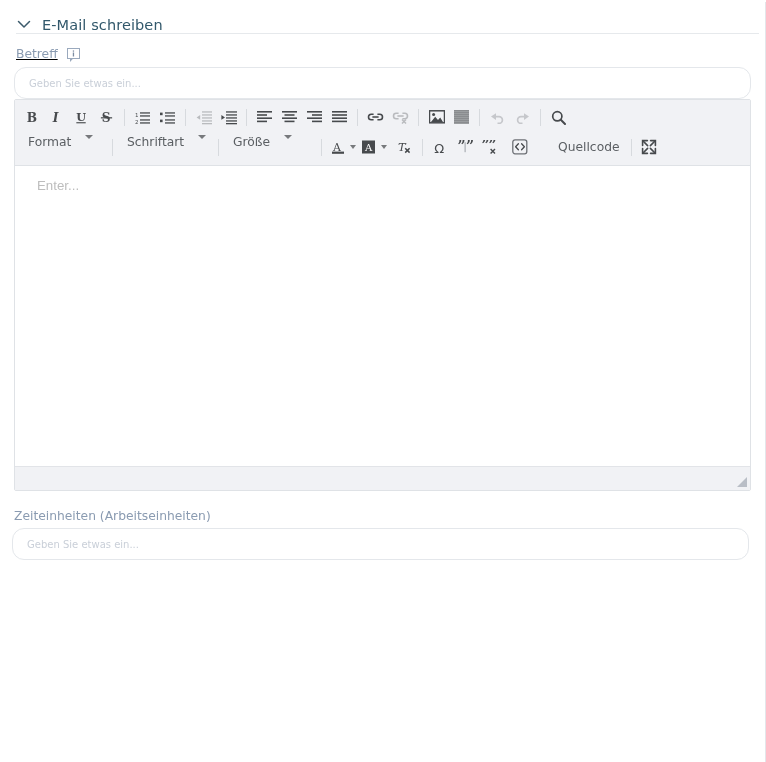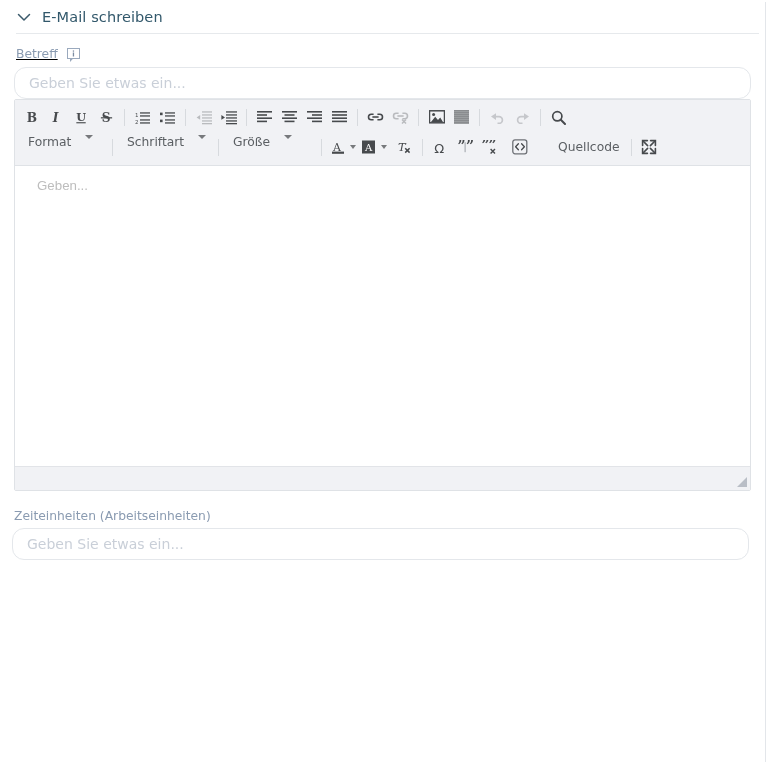--- a/index.html
+++ b/index.html
@@ -15,21 +15,21 @@
     width: 766px; height: 762px;
     background: #fff;
     border-right: 1px solid #e3e6ea;
     border-bottom: 1px solid #e3e6ea;
   }
 
   
   .panel-header {
     height: 30px;
     display: flex;
-    align-items: center;
+    align-items: flex-end;
     padding: 0 0 0 16px;
     margin-top: 2px;
   }
   .chev {
     width: 16px; height: 16px;
     margin-right: 10px;
     flex: 0 0 auto;
     display: block;
   }
   .panel-title {
@@ -80,21 +80,21 @@
     pointer-events: none;
   }
 
   .text-input {
     width: 737px;
     height: 32px;
     background: #ffffff;
     border: 1px solid #e4e7eb;
     border-radius: 12px;
     padding: 0 14px;
-    font-size: 14px;
+    font-size: 10px;
     color: #3d4d5c;
     font-family: "DejaVu Sans", sans-serif;
     outline: none;
   }
   .text-input::placeholder { color: #c9cfd8; }
 
   
   .editor {
     margin: 0 14px;
     width: 737px;
@@ -470,21 +470,21 @@
               <path d="M1.8 14.2 L6.6 9.4"></path>
               <path d="M9.6 14.4 H14.4 V9.6"></path>
               <path d="M14.2 14.2 L9.4 9.4"></path>
             </g>
           </svg>
         </div>
       </div>
     </div>
 
     <div class="editarea">
-      <span>Geben...</span>
+      <span>Enter...</span>
     </div>
 
     <div class="elempath">
       <svg class="resize-grip" viewBox="0 0 10 10">
         <path d="M10 0 L10 10 L0 10 Z" fill="#b9bec6"></path>
       </svg>
     </div>
   </div>
 
   <div class="field" style="margin-top:19px;padding-left:12px;">

